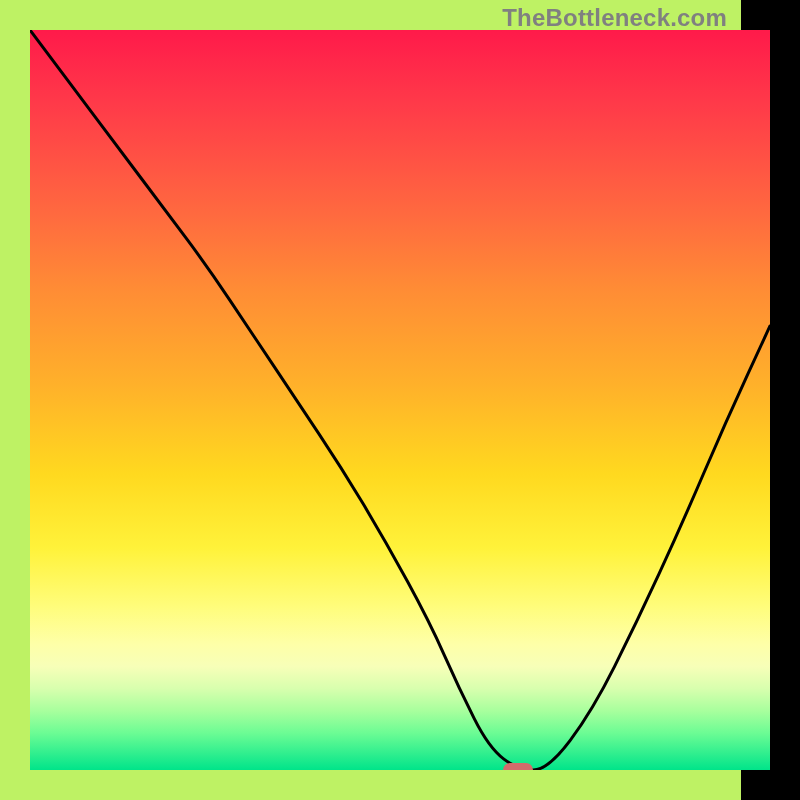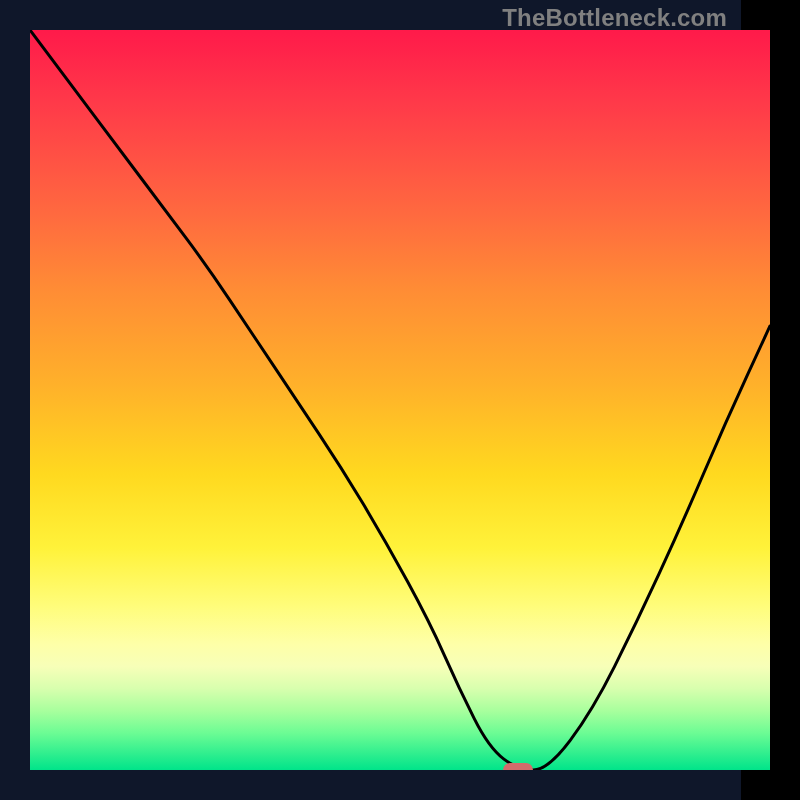--- a/index.html
+++ b/index.html
@@ -7,21 +7,21 @@
     padding: 0;
     width: 800px;
     height: 800px;
     background: #000;
     overflow: hidden;
   }
   .frame {
     position: relative;
     width: 741px;
     height: 800px;
-    background: #0f172a;
+    background: #bef264;
   }
   .attribution {
     position: absolute;
     top: 4px;
     right: 14px;
     font-family: Arial, Helvetica, sans-serif;
     font-size: 24px;
     font-weight: bold;
     color: #808080;
     letter-spacing: 0.2px;

